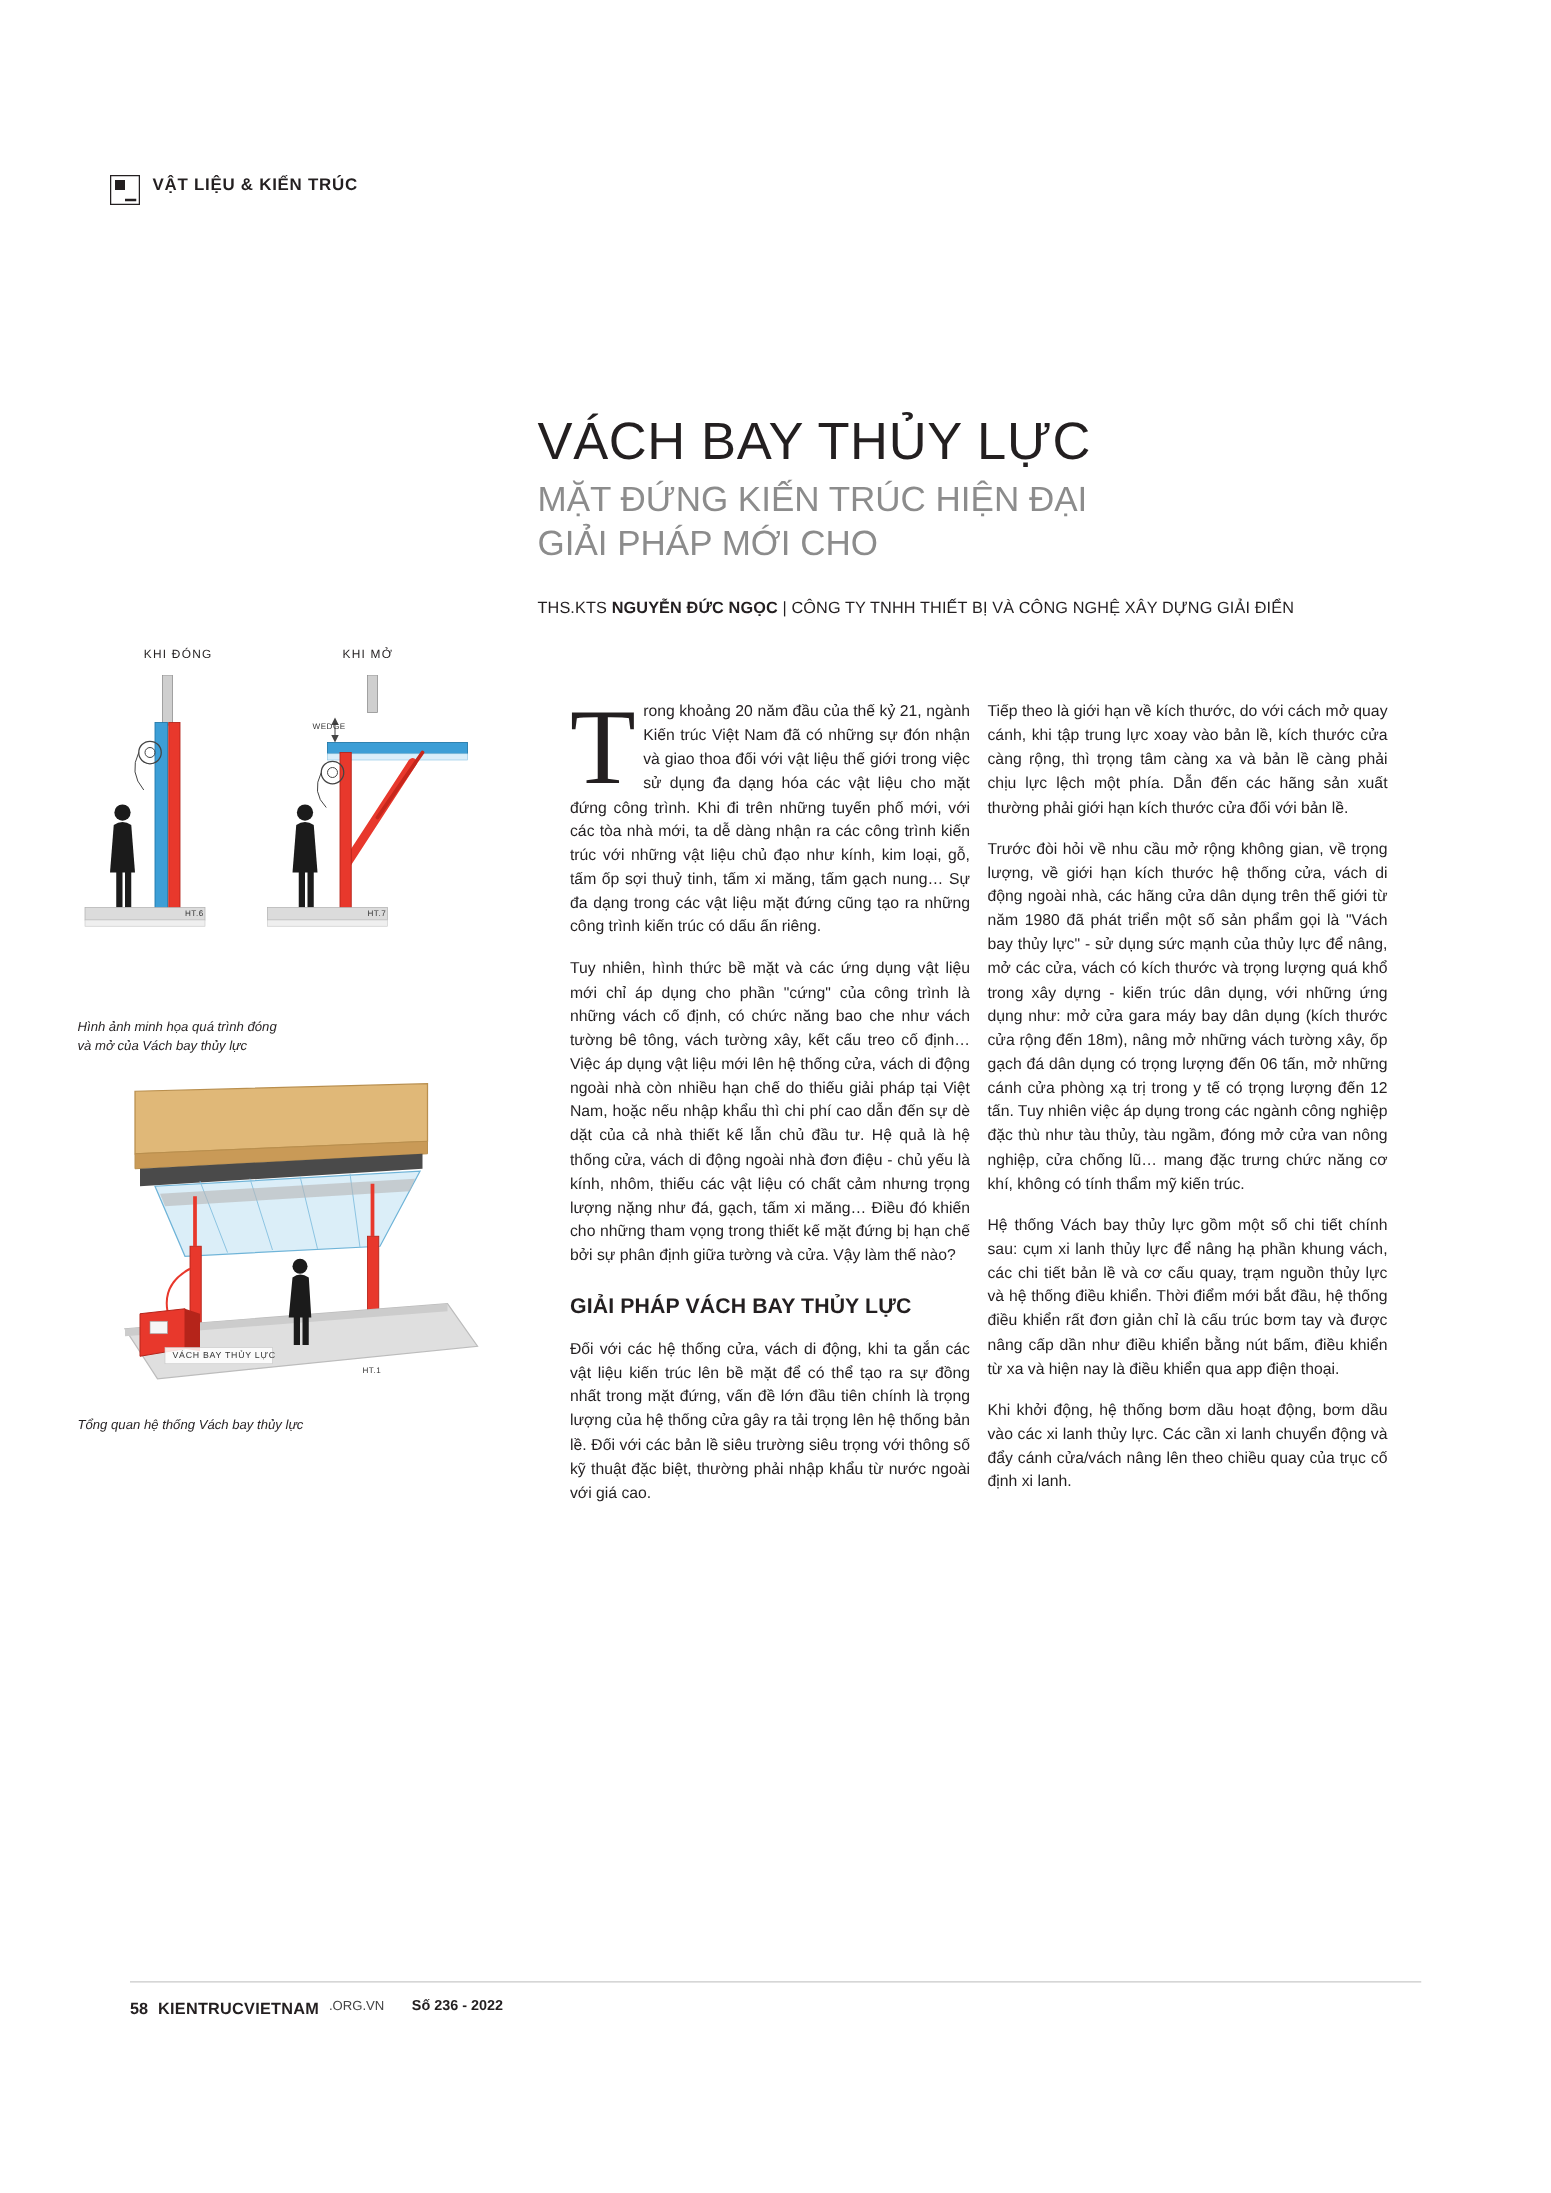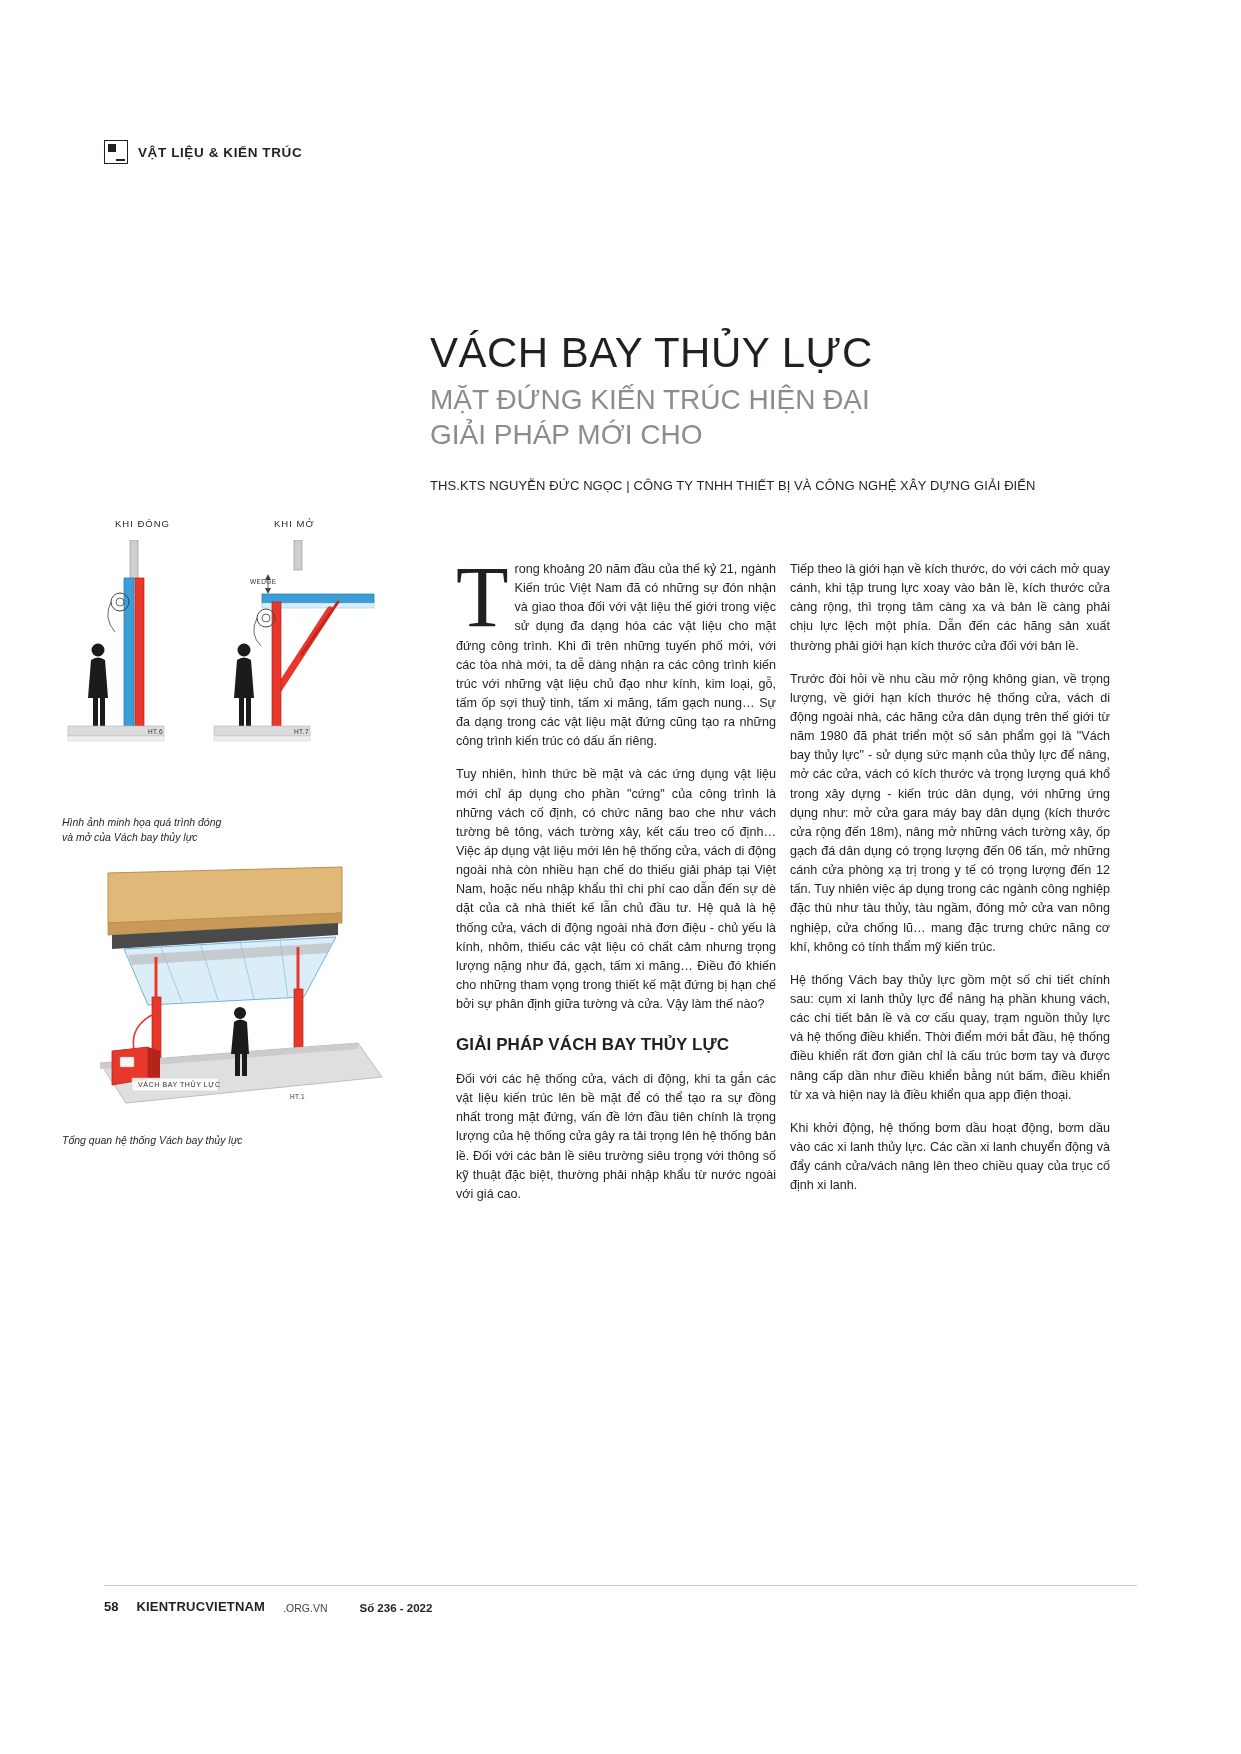--- a/index.html
+++ b/index.html
@@ -12,24 +12,24 @@
     height: 1754px;
     position: relative;
     font-family: "Liberation Sans", sans-serif;
     color: #231f20;
     overflow: hidden;
   }
 
   
   .page-header {
     position: absolute;
-    left: 104px;
+    left: 88px;
     top: 140px;
     display: flex;
-    align-items: center;
+    align-items: flex-start;
     gap: 10px;
   }
   .header-logo {
     width: 22px;
     height: 22px;
     border: 1.5px solid #231f20;
     position: relative;
     flex: none;
   }
   .header-logo::before {
@@ -78,21 +78,21 @@
     color: #8c8c8c;
     line-height: 1.25;
     margin: 0;
   }
   .byline {
     margin-top: 26px;
     font-size: 13px;
     color: #231f20;
     letter-spacing: 0.1px;
   }
-  .byline .b-strong { font-weight: normal; margin-top: 16px; }
+  .byline .b-strong { font-weight: bold; margin-top: 16px; }
 
   
   .fig1 {
     position: absolute;
     left: 62px;
     top: 540px;
     width: 320px;
     height: 265px;
   }
   .fig-label {
@@ -153,22 +153,22 @@
     font-family: "Liberation Serif", serif;
     color: #231f20;
   }
 
   
   .footer {
     position: absolute;
     left: 104px;
     bottom: 140px;
     display: flex;
-    align-items: flex-end;
-    gap: 18px;
+    align-items: flex-start;
+    gap: 8px;
     font-size: 11.5px;
   }
   .footer-rule {
     position: absolute;
     left: 104px;
     bottom: 168px;
     width: 1033px;
     height: 1px;
     background: #c9c9c9;
   }

